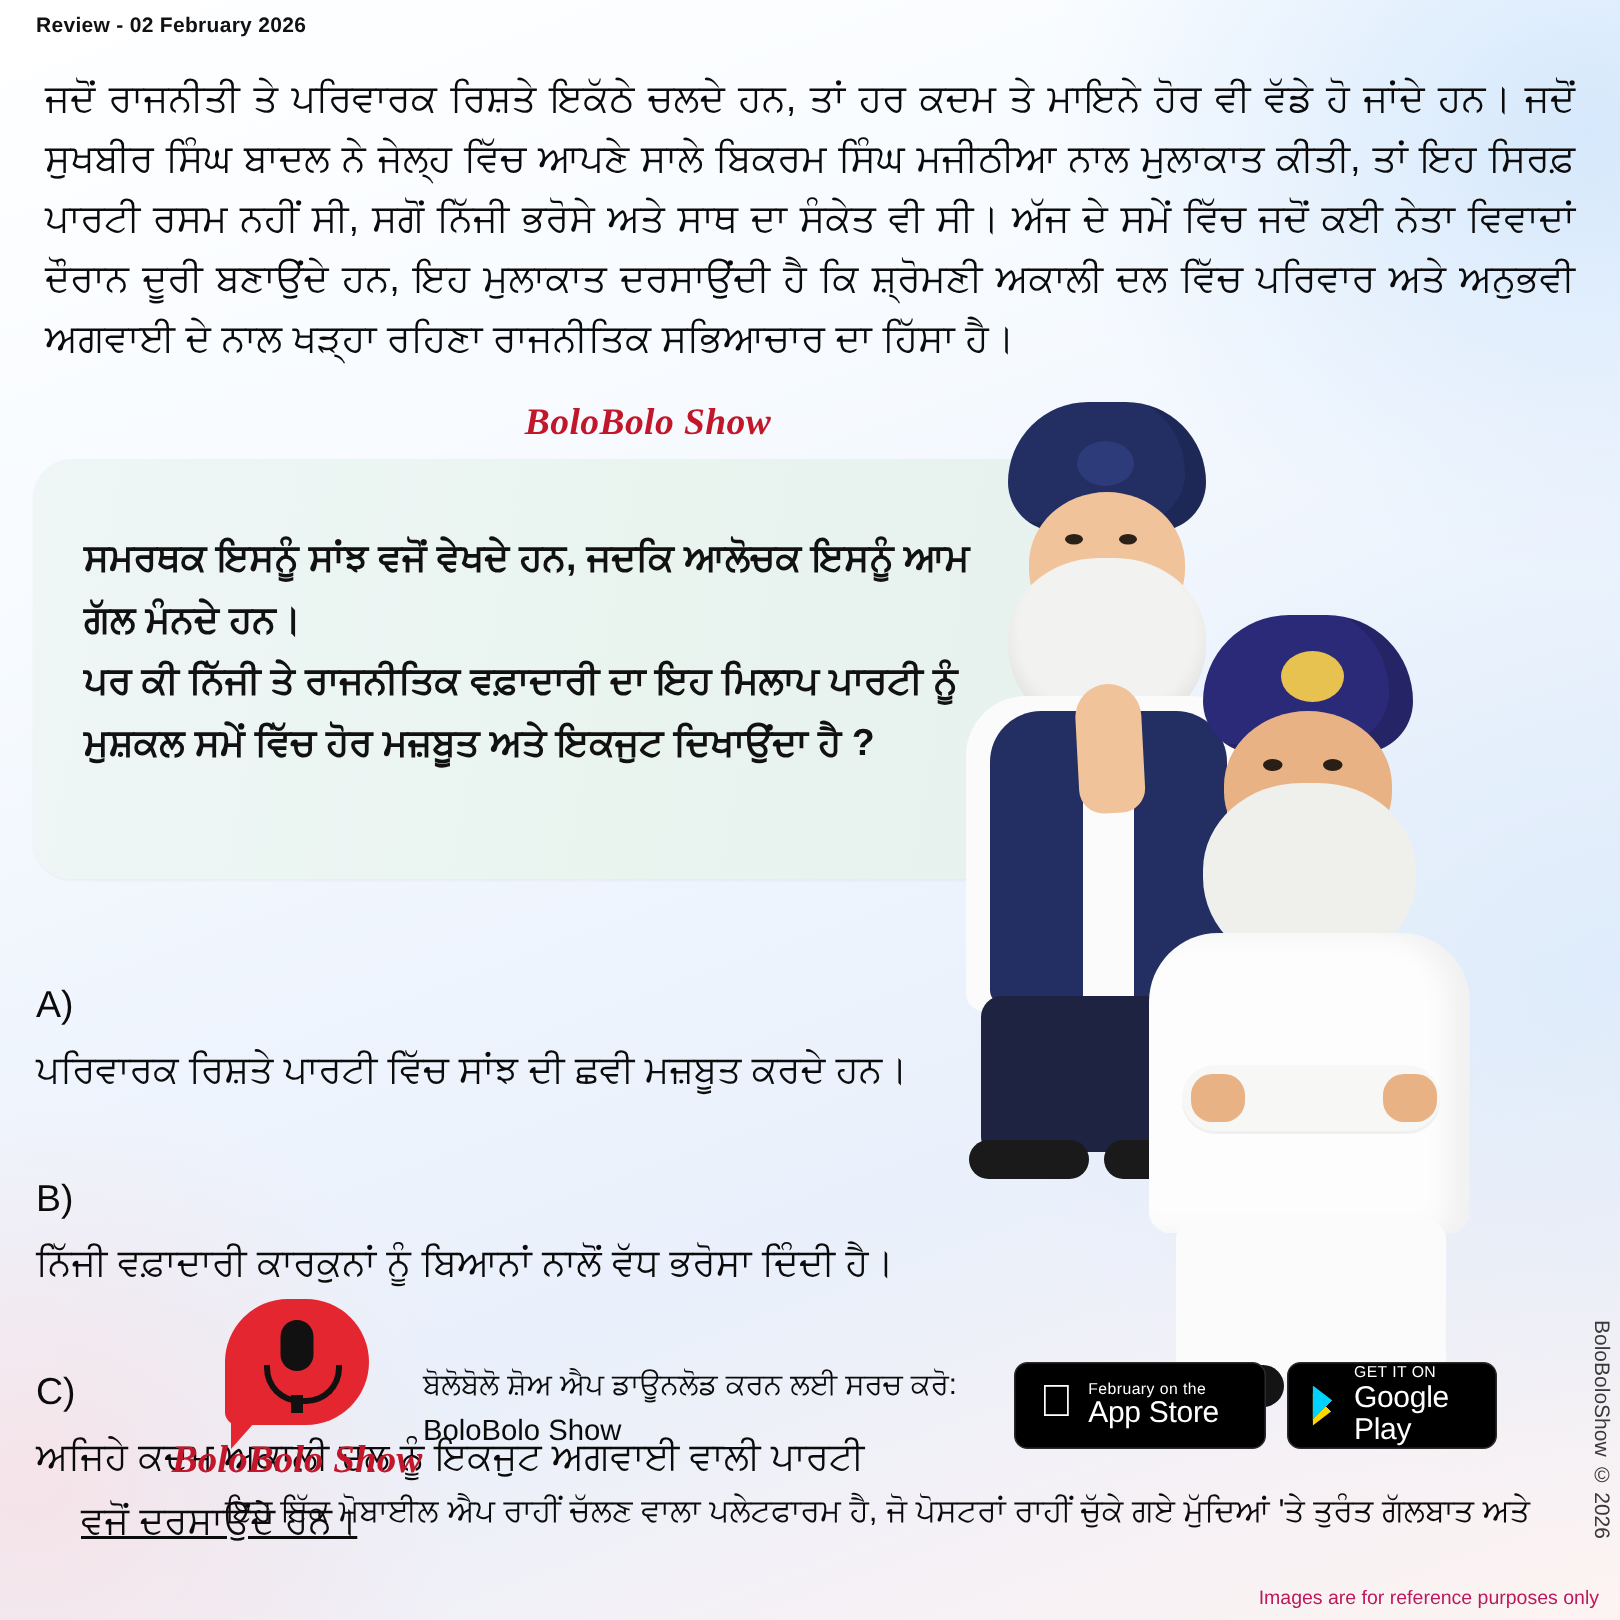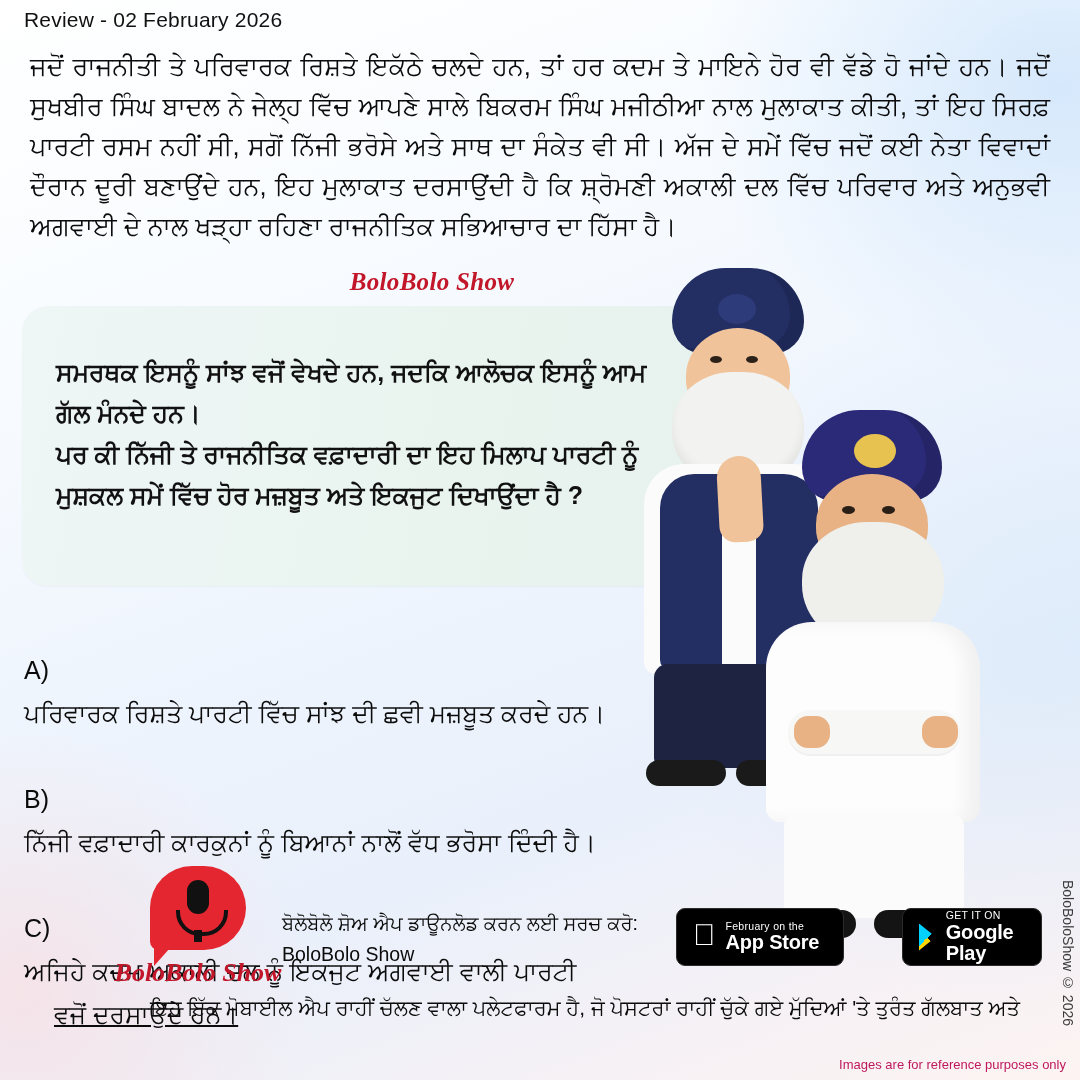--- a/index.html
+++ b/index.html
@@ -27,22 +27,22 @@
   .page {
     position: relative;
     width: 1080px;
     height: 1080px;
   }
 
   .review-header {
     position: absolute;
     top: 8px;
     left: 24px;
-    font-size: 21px;
-    font-weight: normal;
+    font-size: 14px;
+    font-weight: bold;
     color: #111;
     letter-spacing: .2px;
     font-family: "Liberation Sans", sans-serif;
   }
 
   .intro {
     position: absolute;
     top: 46px;
     left: 30px;
     width: 1020px;
@@ -280,24 +280,24 @@
     border-radius: 9px;
     border: 1px solid #2b2b2b;
     display: flex;
     align-items: center;
     gap: 10px;
     padding: 0 16px;
     box-sizing: border-box;
     color: #fff;
   }
   .badge-apple { left: 676px; width: 168px; }
-  .badge-google { left: 858px; width: 140px; margin-left: 44px; }
+  .badge-google { left: 858px; width: 140px; }
   .badge-lines { display: flex; flex-direction: column; line-height: 1.05; }
   .badge-small { font-size: 10.5px; letter-spacing: .3px; }
-  .badge-big { font-size: 20px; font-weight: bold; letter-spacing: -.2px; }
+  .badge-big { font-size: 20px; font-weight: normal; letter-spacing: -.2px; }
   .apple-glyph { font-size: 30px; line-height: 30px; margin-top: -4px; }
   .gplay-glyph {
     width: 24px; height: 27px;
     background:
       linear-gradient(135deg, #00d2ff 0%, #00d2ff 50%, transparent 50%) ,
       linear-gradient(45deg, #ffd500 0%, #ffd500 50%, transparent 50%);
     position: relative;
     clip-path: polygon(0 0, 100% 50%, 0 100%);
   }
 

